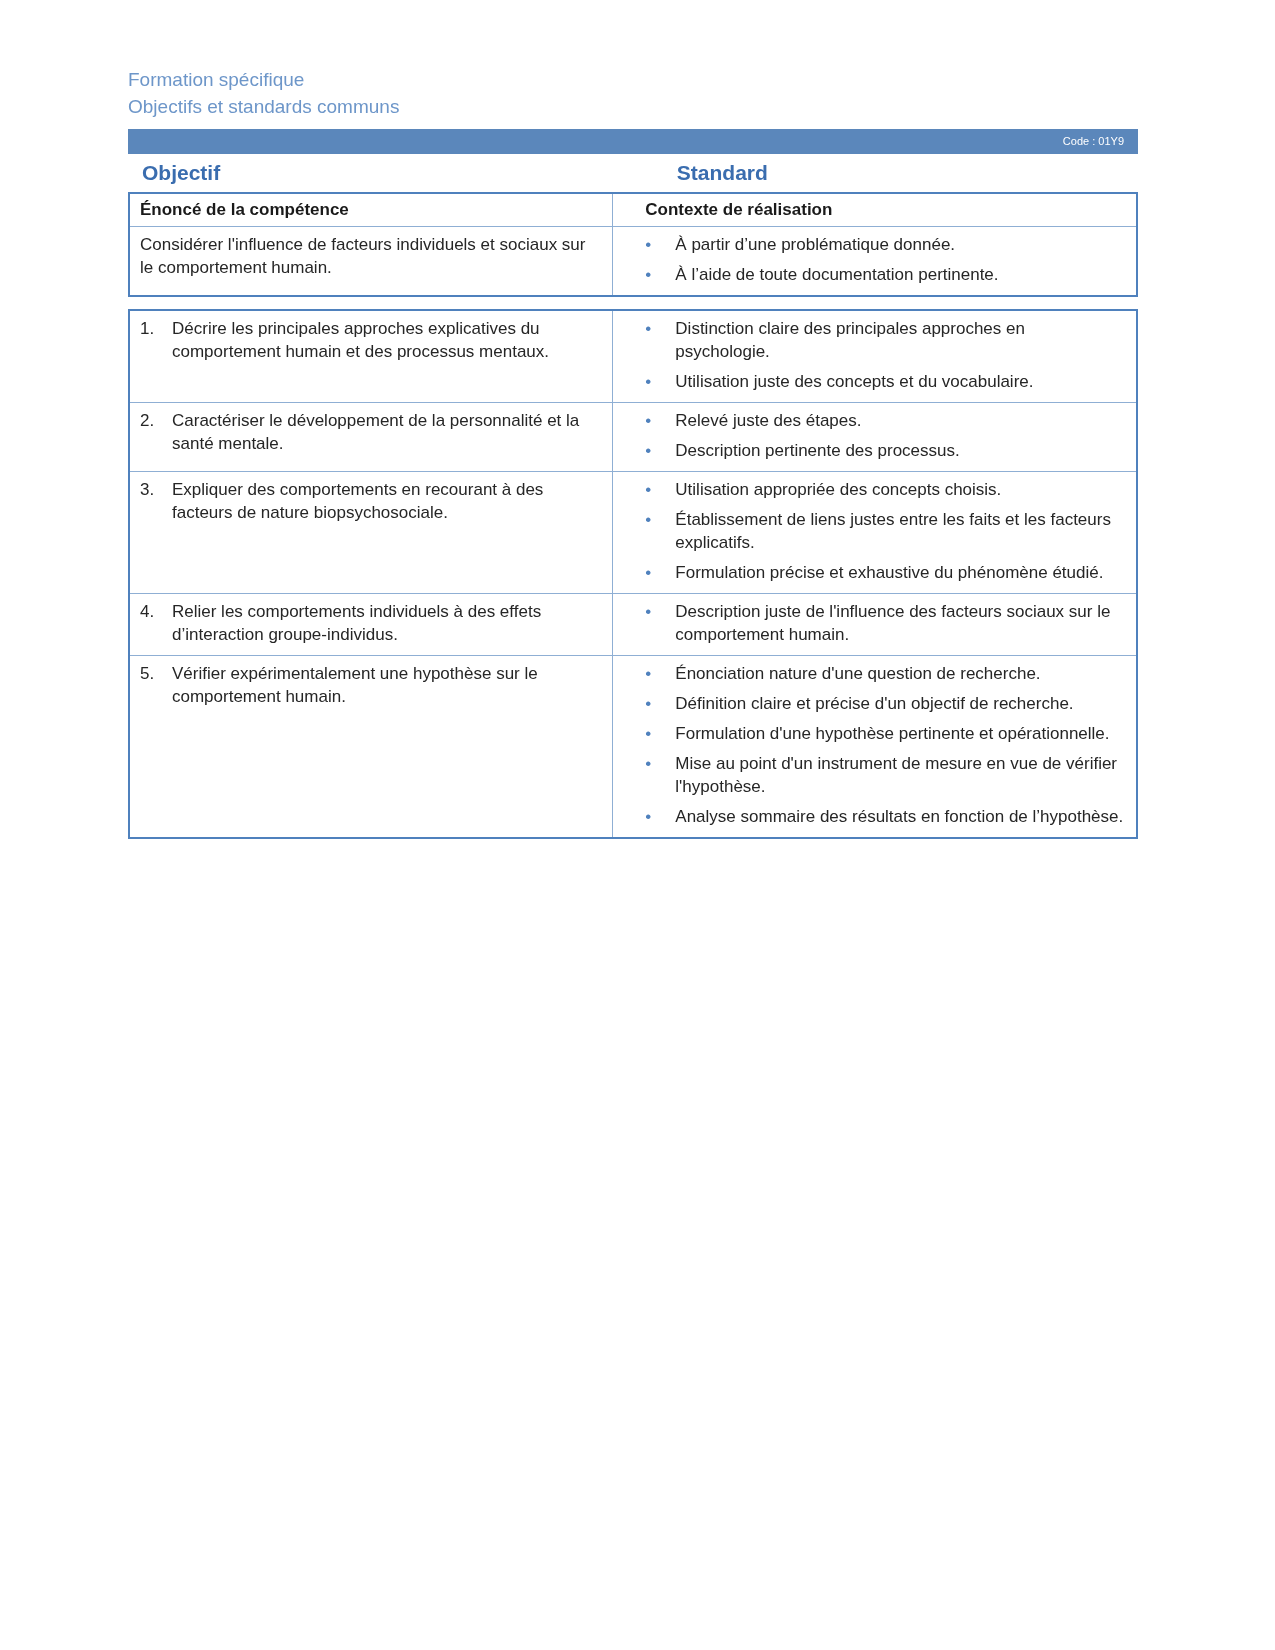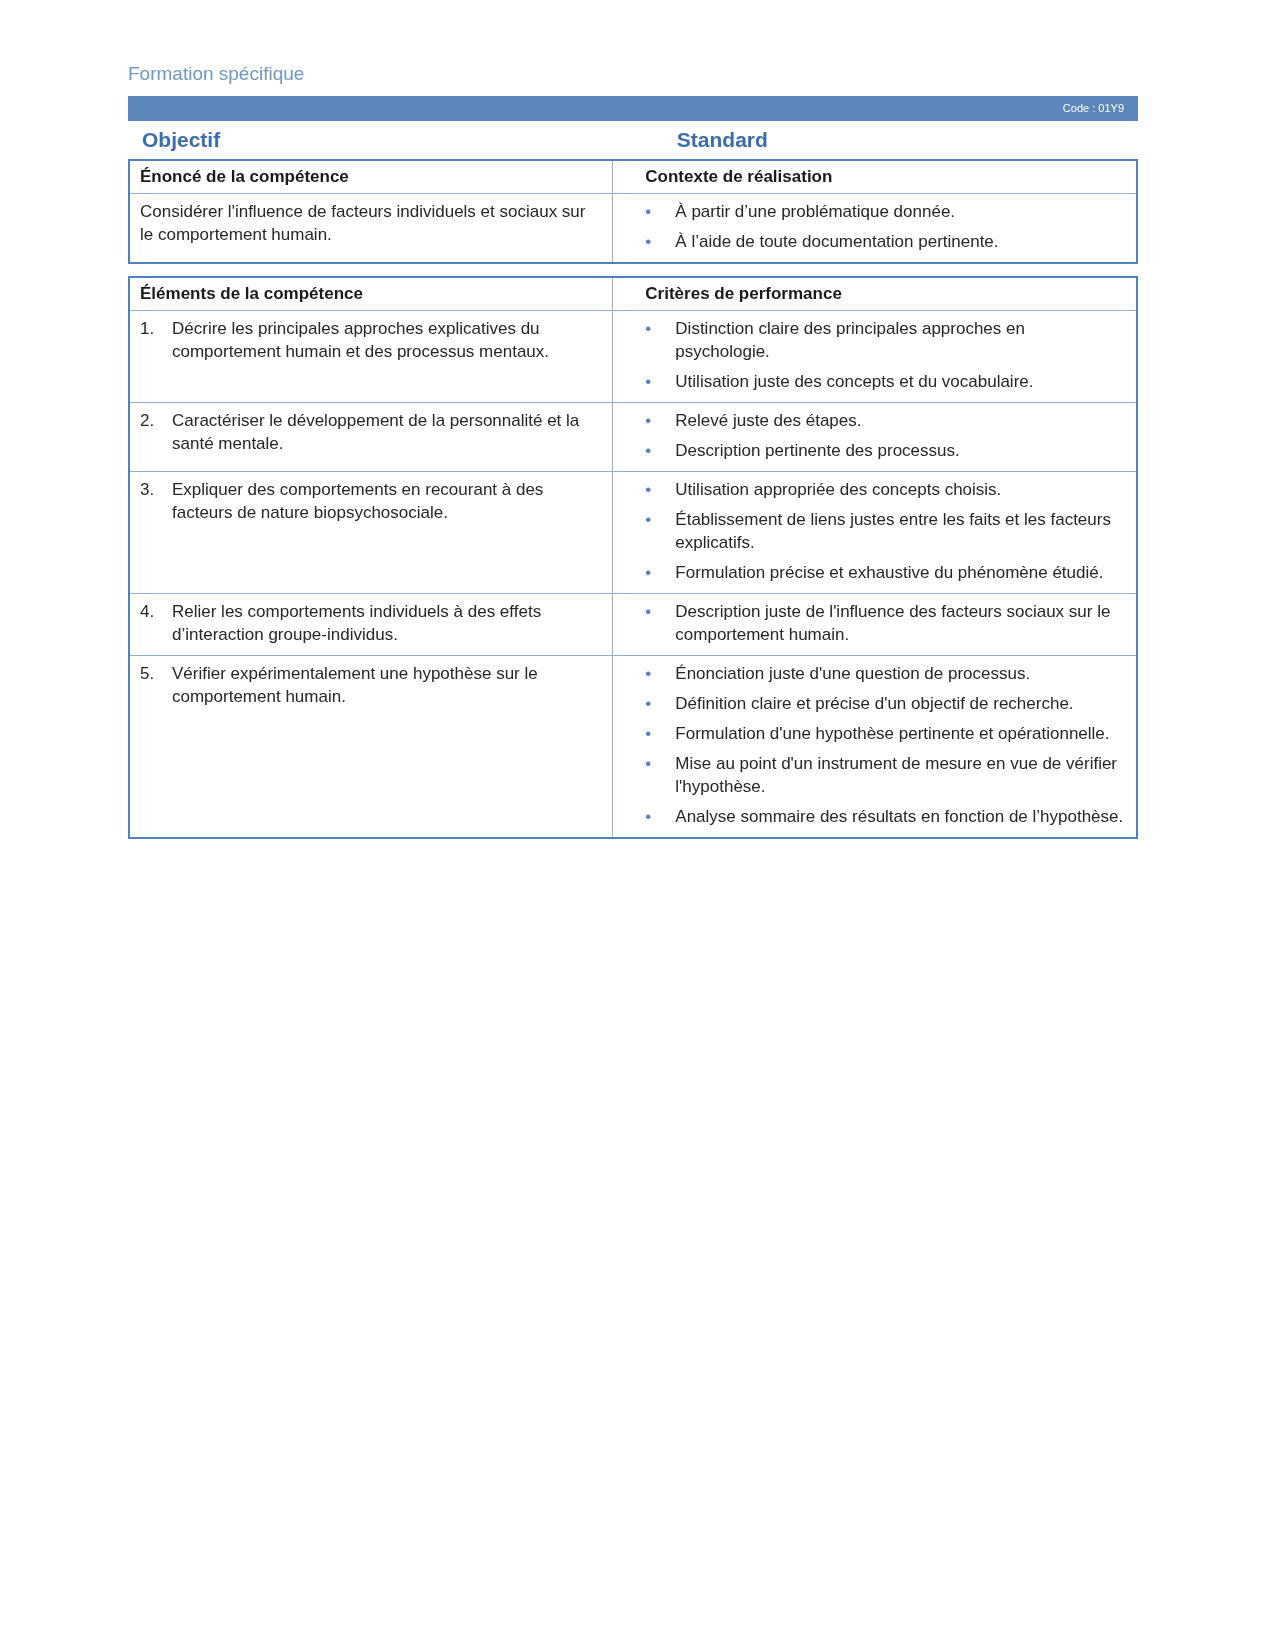--- a/index.html
+++ b/index.html
@@ -11,20 +11,21 @@
     --text: #262626;
   }
   * { box-sizing: border-box; }
   body { margin: 0; background: #ffffff; font-family: "Liberation Sans", "DejaVu Sans", sans-serif; }
   .page {
     position: relative;
     width: 1275px;
     height: 1464px;
     background: #ffffff;
     overflow: hidden;
+    margin-top: 6px;
   }
   .content {
     position: absolute;
     left: 128px;
     top: 0;
     width: 1010px;
   }
   .doc-header {
     margin-top: 60px;
     font-size: 19px;
@@ -101,20 +102,21 @@
   }
 </style>
 </head>
 <body>
 
 <div class="page">
   <div class="content">
 
     <div class="doc-header">
       <div>Formation spécifique</div>
+      <div>Objectifs et standards communs</div>
     </div>
 
     <div class="code-bar">
       <span>Code : 01Y9</span>
     </div>
 
     <div class="col-titles">
       <div class="col-title left">Objectif</div>
       <div class="col-title right">Standard</div>
     </div>
@@ -138,24 +140,20 @@
               <span class="crit-text">À l’aide de toute documentation pertinente.</span>
             </li>
           </ul>
         </td>
       </tr>
     </tbody>
       </table>
 
     <table class="block">
       <tbody>
-          <tr class="hdr">
-        <td class="lcol">Éléments de la compétence</td>
-        <td class="rcol">Critères de performance</td>
-      </tr>
 
       <tr>
         <td class="lcol">
           <div class="num-item">
             <span class="num">1.</span>
             <span class="itm">Décrire les principales approches explicatives du comportement humain et des processus mentaux.</span>
           </div>
         </td>
         <td class="rcol">
           <ul class="crit">
@@ -238,21 +236,21 @@
         <td class="lcol">
           <div class="num-item">
             <span class="num">5.</span>
             <span class="itm">Vérifier expérimentalement une hypothèse sur le comportement humain.</span>
           </div>
         </td>
         <td class="rcol">
           <ul class="crit">
             <li>
               <span class="bullet">•</span>
-              <span class="crit-text">Énonciation juste d'une question de processus.</span>
+              <span class="crit-text">Énonciation nature d'une question de recherche.</span>
             </li>
             <li>
               <span class="bullet">•</span>
               <span class="crit-text">Définition claire et précise d'un objectif de recherche.</span>
             </li>
             <li>
               <span class="bullet">•</span>
               <span class="crit-text">Formulation d'une hypothèse pertinente et opérationnelle.</span>
             </li>
             <li>

